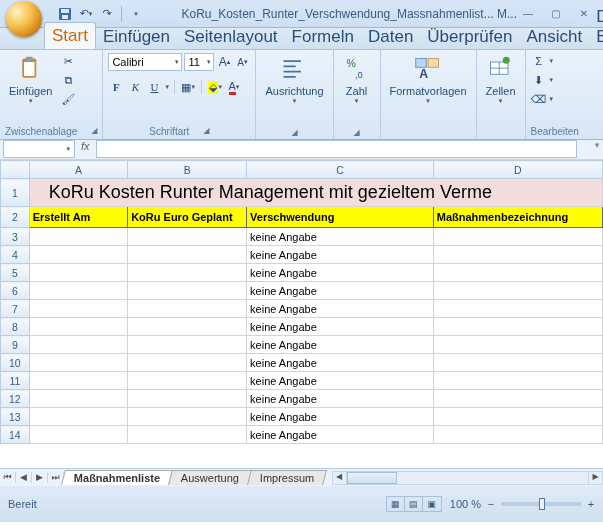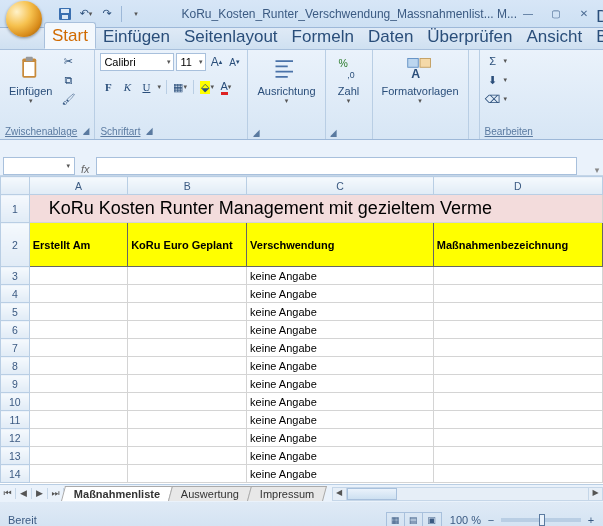--- a/index.html
+++ b/index.html
@@ -19,48 +19,48 @@
   .tabs { background: linear-gradient(#dfeaf6,#cfe0f1); display: flex; align-items: flex-end; padding-left: 44px; height: 22px; border-bottom: 1px solid #a8c0dc; }
   .tab { padding: 3px 7px 2px; font-size: 17px; color: #2a4e7a; border-radius: 3px 3px 0 0; cursor: default; }
   .tab.active { background: #f3f8fd; border: 1px solid #a8c0dc; border-bottom: 1px solid #f3f8fd; color: #d06a00; font-weight: 500; }
   .doc-ctrl { margin-left: auto; display: flex; gap: 4px; padding-right: 4px; align-items: center; }
   .doc-ctrl span { font-size: 10px; color: #2a4e7a; }
 
   
   .ribbon { background: linear-gradient(#eaf2fb,#d7e6f5); height: 90px; display: flex; border-bottom: 1px solid #9db8d8; }
   .group { border-right: 1px solid #b9cee4; display: flex; flex-direction: column; padding: 3px 5px 0; }
   .group-body { flex: 1; display: flex; gap: 4px; align-items: flex-start; }
-  .group-label { font-size: 10px; color: #5a7aa0; text-align: center; padding: 1px 0 2px; display: flex; gap: 6px; white-space: nowrap; text-decoration: underline; }
+  .group-label { font-size: 10px; color: #5a7aa0; text-align: center; padding: 1px 0 2px; display: flex; justify-content: center; gap: 14px; white-space: nowrap; }
   .dlaunch { font-size: 8px; color: #5a7aa0; }
   .bigbtn { display: flex; flex-direction: column; align-items: center; padding: 2px 4px; font-size: 11px; color: #2a4e7a; }
   .bigbtn .ico { width: 28px; height: 28px; margin-bottom: 2px; }
   .smico { width: 16px; height: 16px; display: inline-flex; align-items: center; justify-content: center; font-size: 11px; color: #2a4e7a; }
   .font-row { display: flex; gap: 2px; align-items: center; }
   .font-name { width: 74px; height: 18px; border: 1px solid #a8c0dc; background: #fff; font-size: 11px; padding: 0 3px; display: flex; align-items: center; justify-content: space-between; }
   .font-size { width: 30px; height: 18px; border: 1px solid #a8c0dc; background: #fff; font-size: 11px; padding: 0 3px; display: flex; align-items: center; justify-content: space-between; }
   .col { display: flex; flex-direction: column; gap: 3px; }
   .tri { font-size: 7px; color: #555; }
   .btnrow { display: flex; gap: 3px; align-items: center; }
 
   
-  .fxbar { height: 36px; background: #eaf2fb; border-bottom: 1px solid #c5d6e8; display: flex; align-items: flex-end; }
+  .fxbar { height: 20px; background: #eaf2fb; border-bottom: 1px solid #c5d6e8; display: flex; align-items: flex-start; }
   .namebox { width: 72px; height: 18px; border: 1px solid #a8c0dc; background: #fff; margin-left: 3px; font-size: 11px; padding: 0 4px; display: flex; align-items: center; justify-content: space-between; }
   .fx-lbl { margin: 0 6px; font-style: italic; font-size: 11px; color: #666; }
   .fx-input { flex: 1; height: 18px; border: 1px solid #a8c0dc; background: #fff; margin-right: 14px; }
   .fx-expand { width: 12px; color: #888; font-size: 9px; text-align: center; }
 
   
   .sheet-area { position: relative; overflow: hidden; }
   table.sheet { border-collapse: collapse; width: 603px; table-layout: fixed; }
   .hdr td { background: linear-gradient(#f5f9fd,#e0ebf6); border: 1px solid #b9cee4; font-size: 10.5px; color: #3b5a82; text-align: center; height: 18px; }
   td.rowhdr { background: linear-gradient(#f5f9fd,#e0ebf6); border: 1px solid #b9cee4; font-size: 10.5px; color: #3b5a82; text-align: center; width: 28px; }
   td.cell { border: 1px solid #d4d4d4; height: 18px; font-size: 11px; padding: 0 3px; overflow: hidden; white-space: nowrap; }
   tr.title-row td.cell { height: 28px; padding-left: 19px; }
   tr.title-row .title-merged { background: #f3dcdc; font-size: 18px; color: #000; padding-left: 6px; overflow: visible;}
-  tr.hdr-row td.cell { background: #ffff00; font-weight: bold; height: 44px; border: 1px solid #666; }
+  tr.hdr-row td.cell { background: #ffff00; font-weight: bold; height: 21px; border: 1px solid #666; }
   .colA { width: 96px; } .colB { width: 116px; } .colC { width: 182px; } .colD { width: 165px; }
   .corner { width: 28px; }
 
   
   .sheet-tabs { height: 18px; background: #eaf2fb; display: flex; align-items: center; border-top: 1px solid #b9cee4; font-size: 11px; }
   .nav-btns { display: flex; }
   .nav-btns span { width: 16px; text-align: center; font-size: 9px; color: #555; border-right: 1px solid #c5d6e8; }
   .stab { padding: 1px 10px; border: 1px solid #aaa; border-bottom: none; margin-left: -1px; background: #e8e8e8; color: #333; transform: skewX(-15deg); }
   .stab span { display: inline-block; transform: skewX(15deg); }
   .stab.active { background: #fff; font-weight: bold; }
@@ -234,20 +234,32 @@
             <text x="6" y="26" font-size="14" fill="#2a4e7a" font-weight="bold">A</text>
           </svg>
         <span>Formatvorlagen</span>
         <span class="tri">▾</span>
       </div>
     </div>
     <div class="group-label"></div>
   </div>
 
   <div class="group">
+    <div class="group-body">
+      <div class="bigbtn">
+        <svg class="ico" viewBox="0 0 32 32">
+            <rect x="4" y="8" width="20" height="14" fill="#fff" stroke="#5a8ac0"></rect>
+            <line x1="4" y1="15" x2="24" y2="15" stroke="#5a8ac0"></line>
+            <line x1="14" y1="8" x2="14" y2="22" stroke="#5a8ac0"></line>
+            <circle cx="22" cy="6" r="4" fill="#4aa04a"></circle>
+          </svg>
+        <span>Zellen</span>
+        <span class="tri">▾</span>
+      </div>
+    </div>
     <div class="group-label"></div>
   </div>
 
   <div class="group" style="border-right:none;">
     <div class="group-body col" style="gap:3px;">
       <span class="btnrow">
           <span class="smico">Σ</span>
           <span class="tri">▾</span>
         </span>
       <span class="btnrow">

